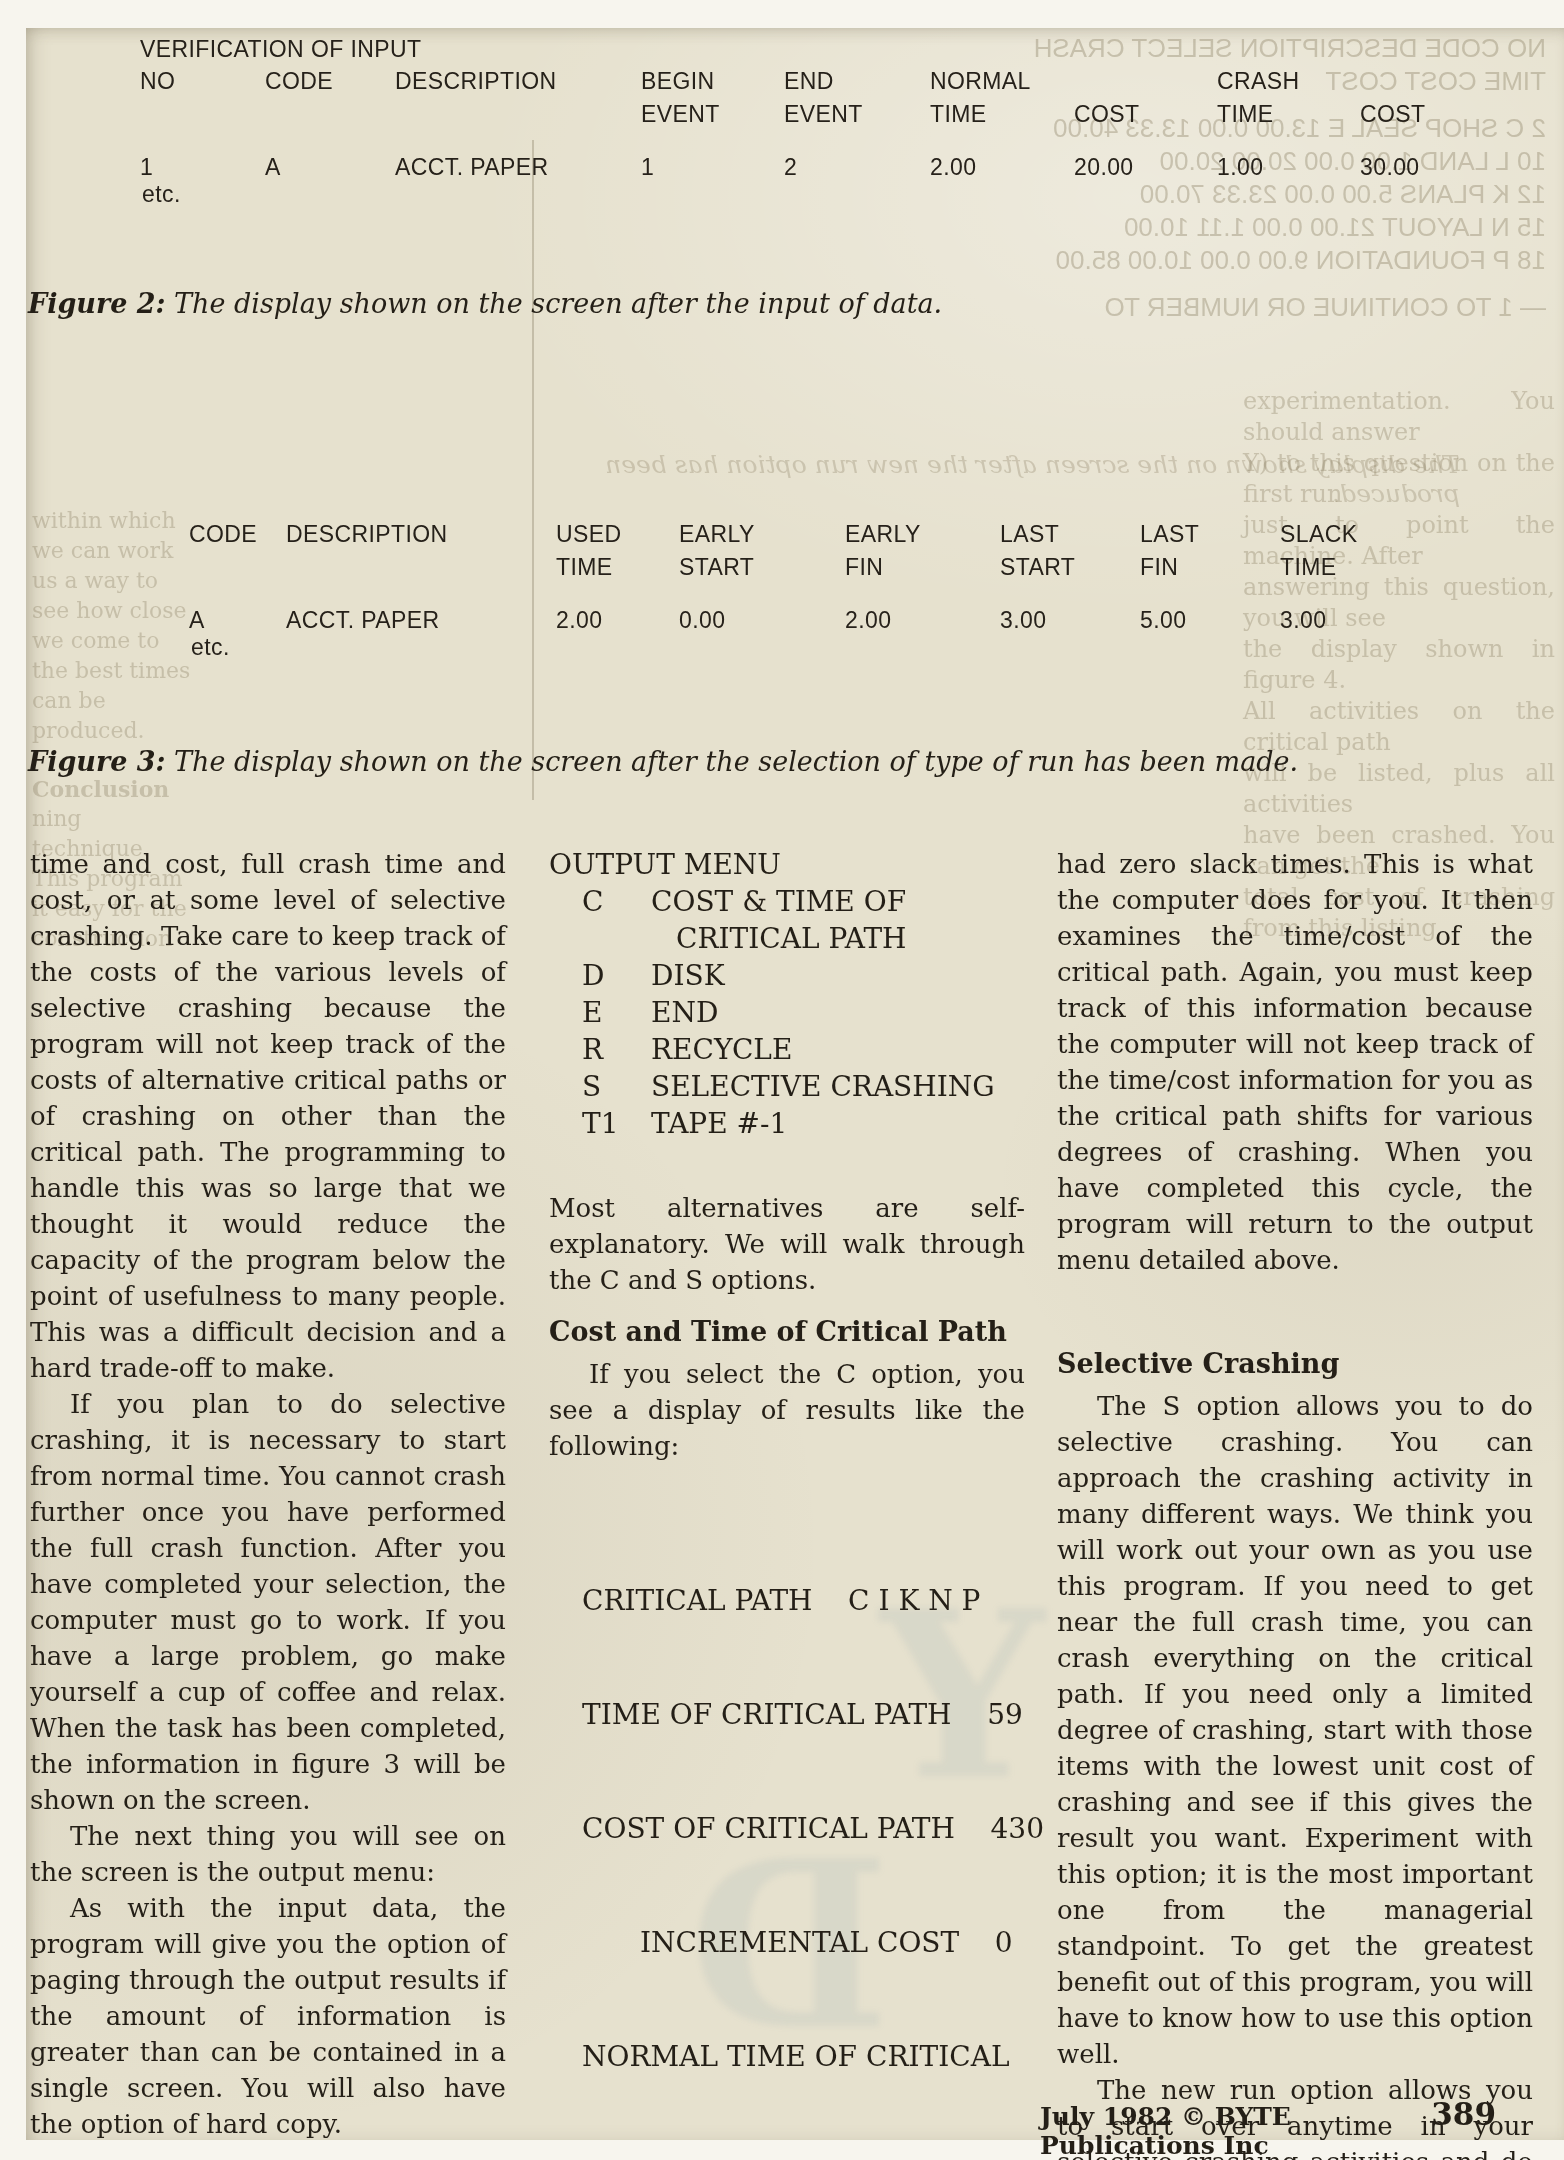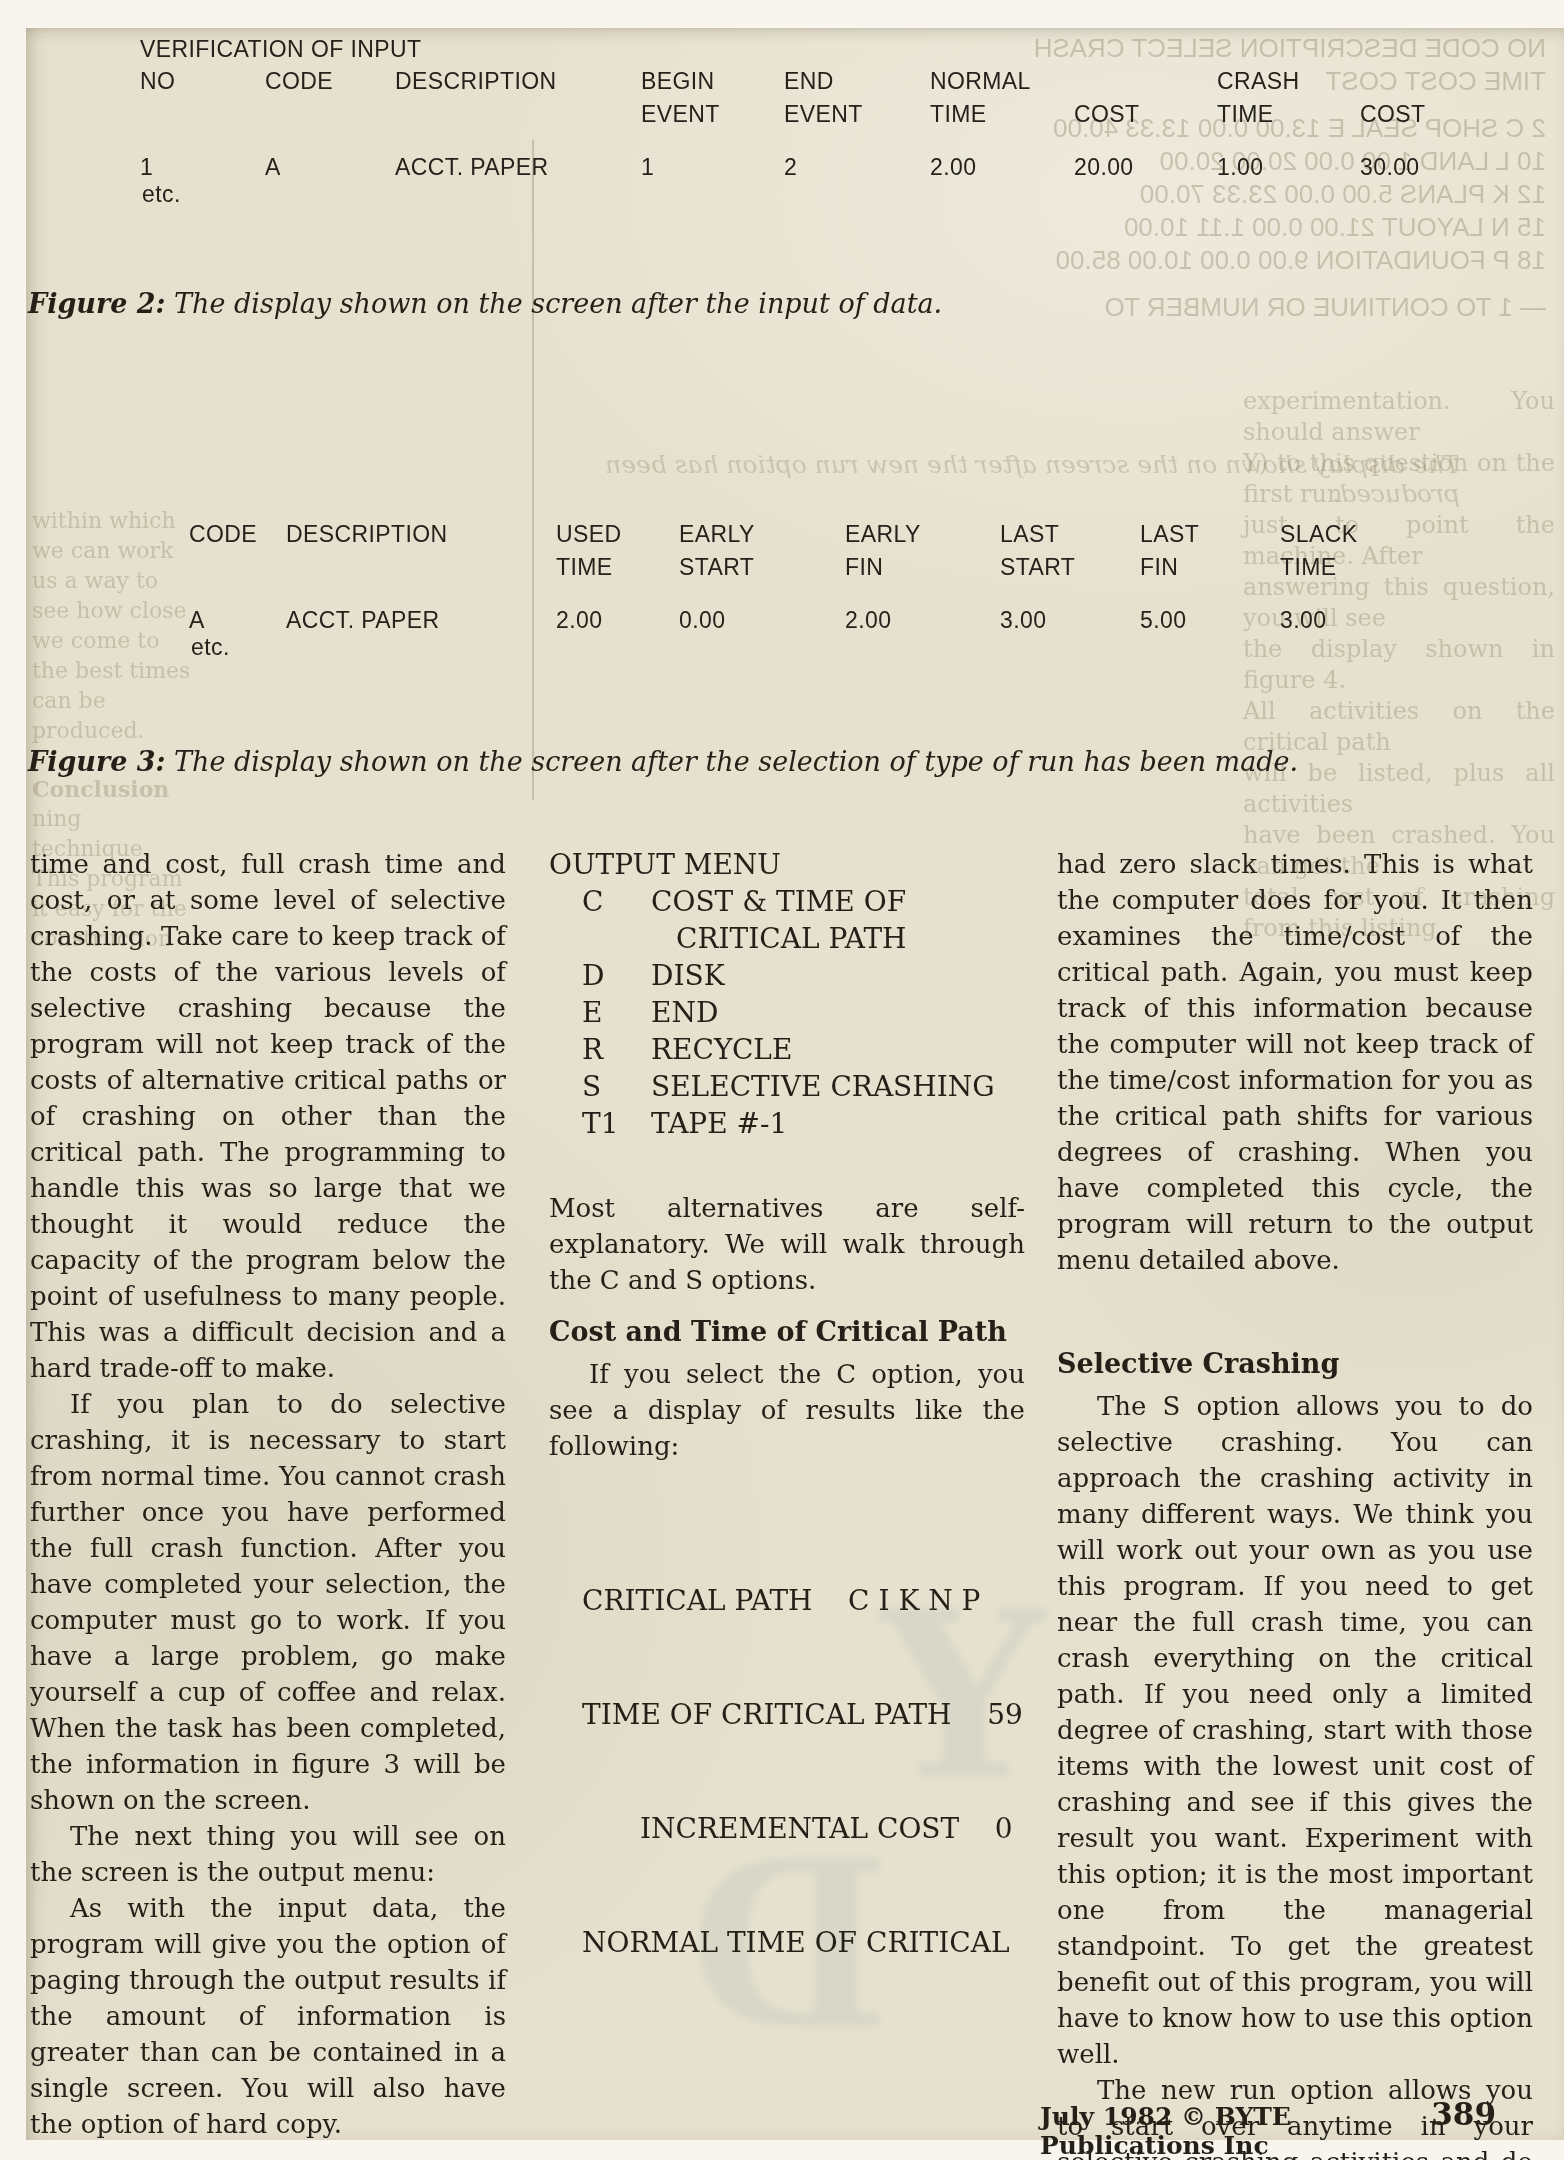--- a/index.html
+++ b/index.html
@@ -243,20 +243,21 @@
         <span class="menu-key">T1</span>
         <span class="menu-label">TAPE #-1</span>
       </div>
     </div>
     <p>Most alternatives are self-explanatory. We will walk through the C and S options.</p>
     <h3 class="subhead">Cost and Time of Critical Path</h3>
     <p class="indent">If you select the C option, you see a display of results like the following:</p>
     <div class="listing">
       <div class="lst">CRITICAL PATH    C I K N P</div>
       <div class="lst">TIME OF CRITICAL PATH    59</div>
+      <div class="lst">COST OF CRITICAL PATH    430</div>
       <div class="lst ind1">INCREMENTAL COST    0</div>
       <div class="lst">NORMAL TIME OF CRITICAL</div>
       
       
       
       
       
       
       
       

